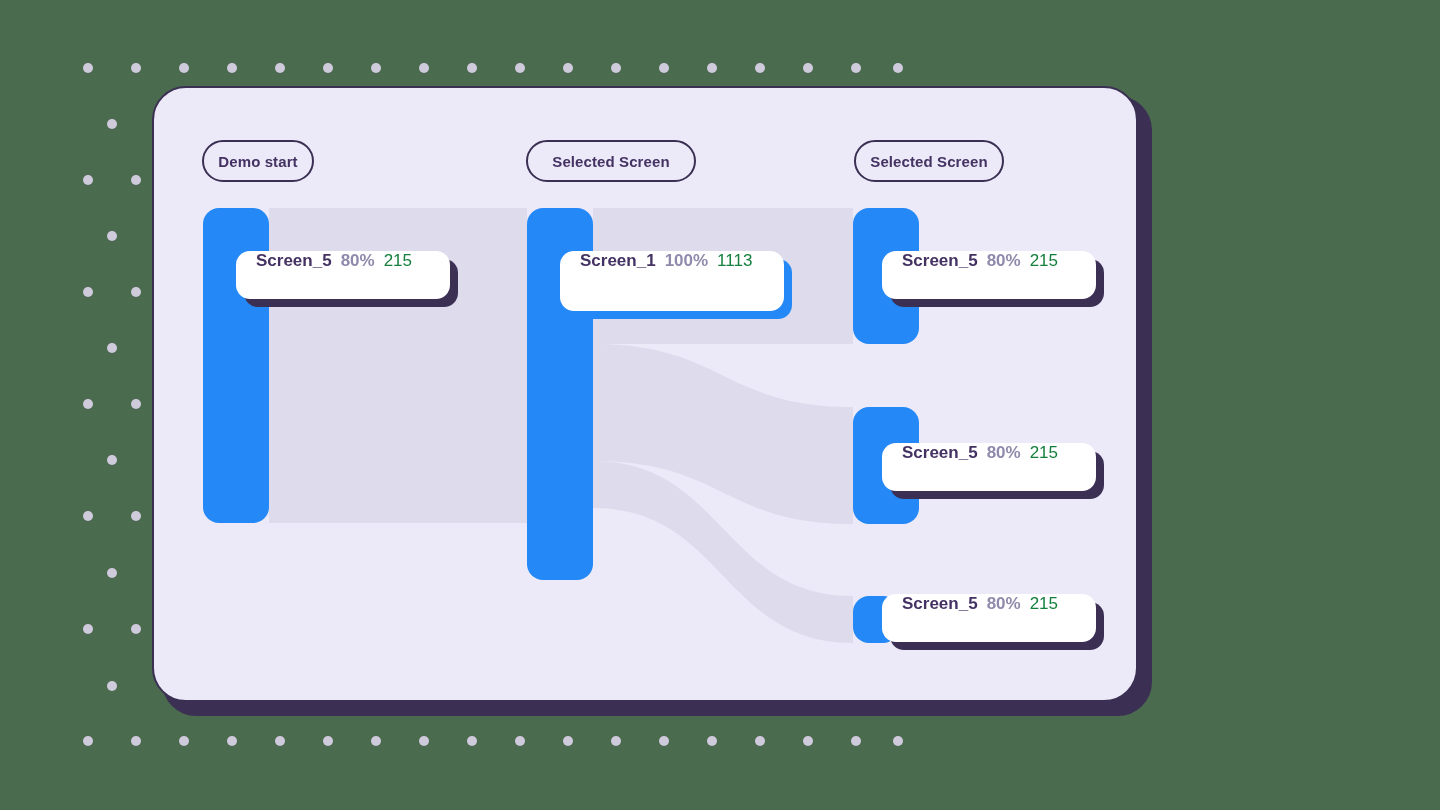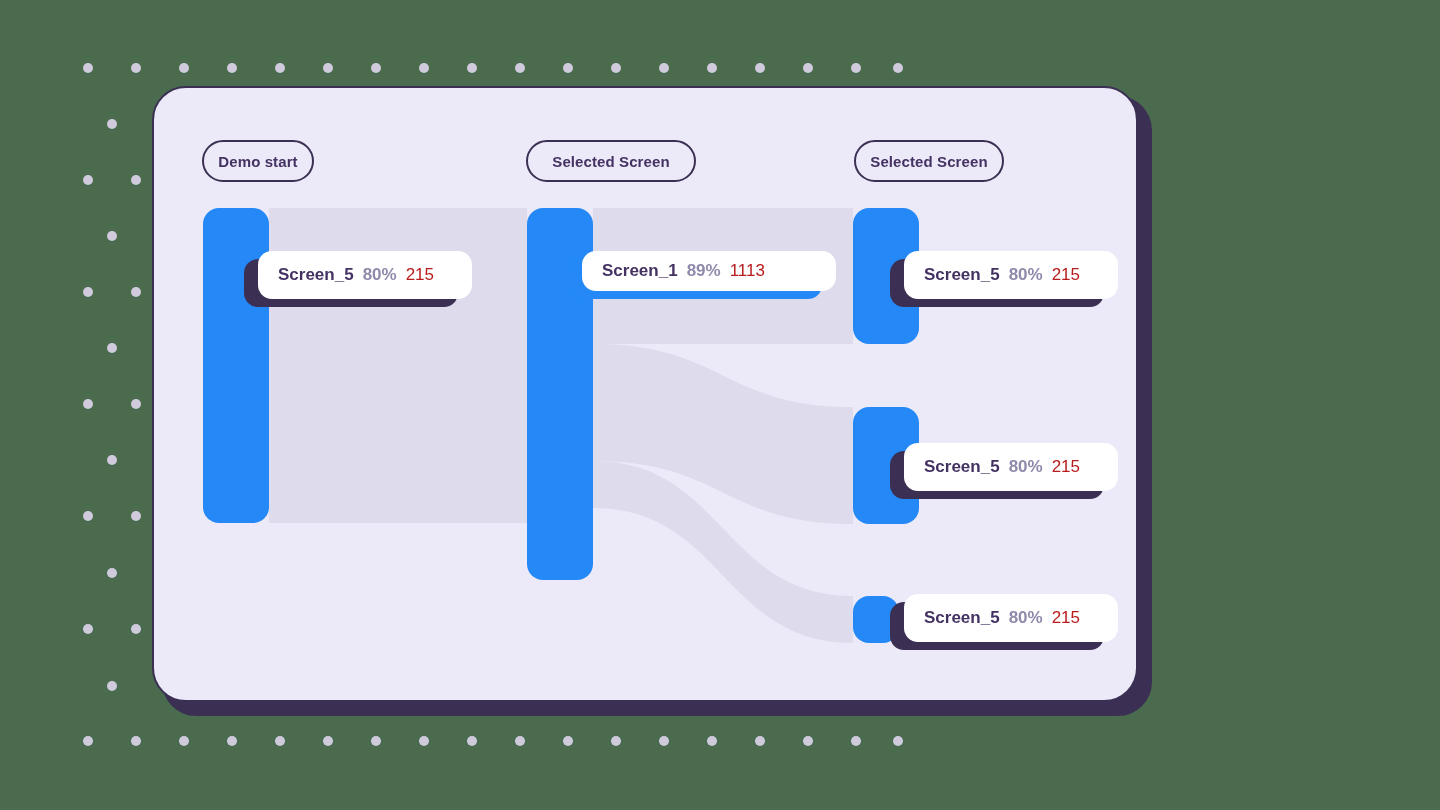--- a/index.html
+++ b/index.html
@@ -103,41 +103,40 @@
   }
   .value-card {
     position: absolute;
     left: 0;
     top: 0;
     width: 100%;
     height: 100%;
     border-radius: 14px;
     background: #ffffff;
     display: flex;
-    align-items: center;
+    align-items: flex-start;
     gap: 9px;
     padding: 0 20px;
     box-sizing: border-box;
     white-space: nowrap;
-    margin-left: 22px;
   }
   .card-name {
     font-size: 17px;
     font-weight: bold;
     color: #443263;
   }
   .card-pct {
     font-size: 17px;
     font-weight: bold;
     color: #8f8aab;
   }
   .card-count {
     font-size: 17px;
     font-weight: normal;
-    color: #b91c1c;
+    color: #15803d;
   }
 </style>
 </head>
 <body>
 
 <div id="dots-layer">
     <div class="bg-dot" style="left: 88px; top: 68px; background: rgb(207, 203, 221);"></div>
     <div class="bg-dot" style="left: 136px; top: 68px; background: rgb(207, 203, 221);"></div>
     <div class="bg-dot" style="left: 184px; top: 68px; background: rgb(207, 203, 221);"></div>
     <div class="bg-dot" style="left: 232px; top: 68px; background: rgb(207, 203, 221);"></div>
@@ -225,25 +224,25 @@
 
   <div id="cards-layer">
       <div class="value-card-wrap" style="left: 82px; top: 163px; width: 214px; height: 48px;">
         <div class="value-card-shadow"></div>
         <div class="value-card">
           <span class="card-name">Screen_5</span>
           <span class="card-pct">80%</span>
           <span class="card-count">215</span>
         </div>
       </div>
-      <div class="value-card-wrap" style="left: 406px; top: 163px; width: 224px; height: 40px; padding-left: 30px;">
+      <div class="value-card-wrap" style="left: 406px; top: 163px; width: 224px; height: 60px;">
         <div class="value-card-shadow blue"></div>
         <div class="value-card">
           <span class="card-name">Screen_1</span>
-          <span class="card-pct">89%</span>
+          <span class="card-pct">100%</span>
           <span class="card-count">1113</span>
         </div>
       </div>
       <div class="value-card-wrap" style="left: 728px; top: 163px; width: 214px; height: 48px;">
         <div class="value-card-shadow"></div>
         <div class="value-card">
           <span class="card-name">Screen_5</span>
           <span class="card-pct">80%</span>
           <span class="card-count">215</span>
         </div>

